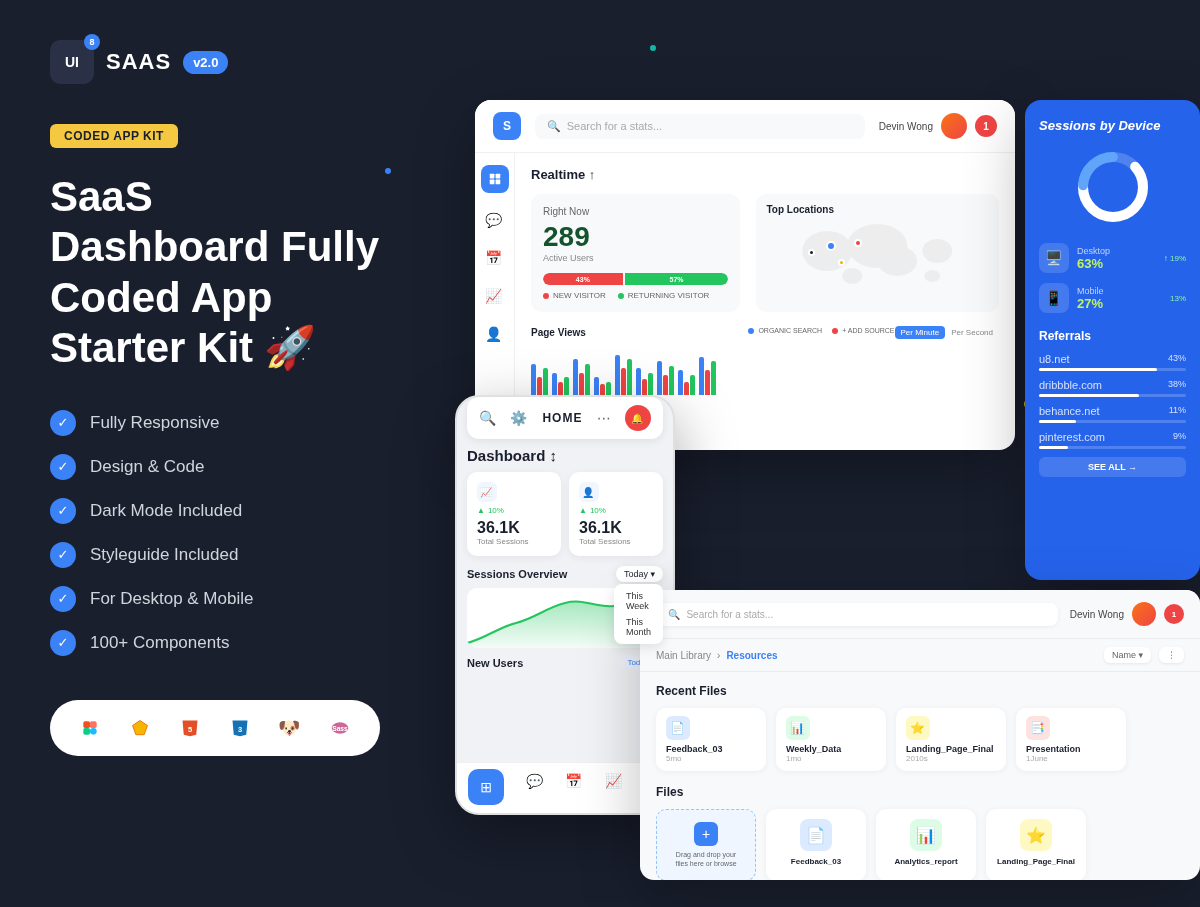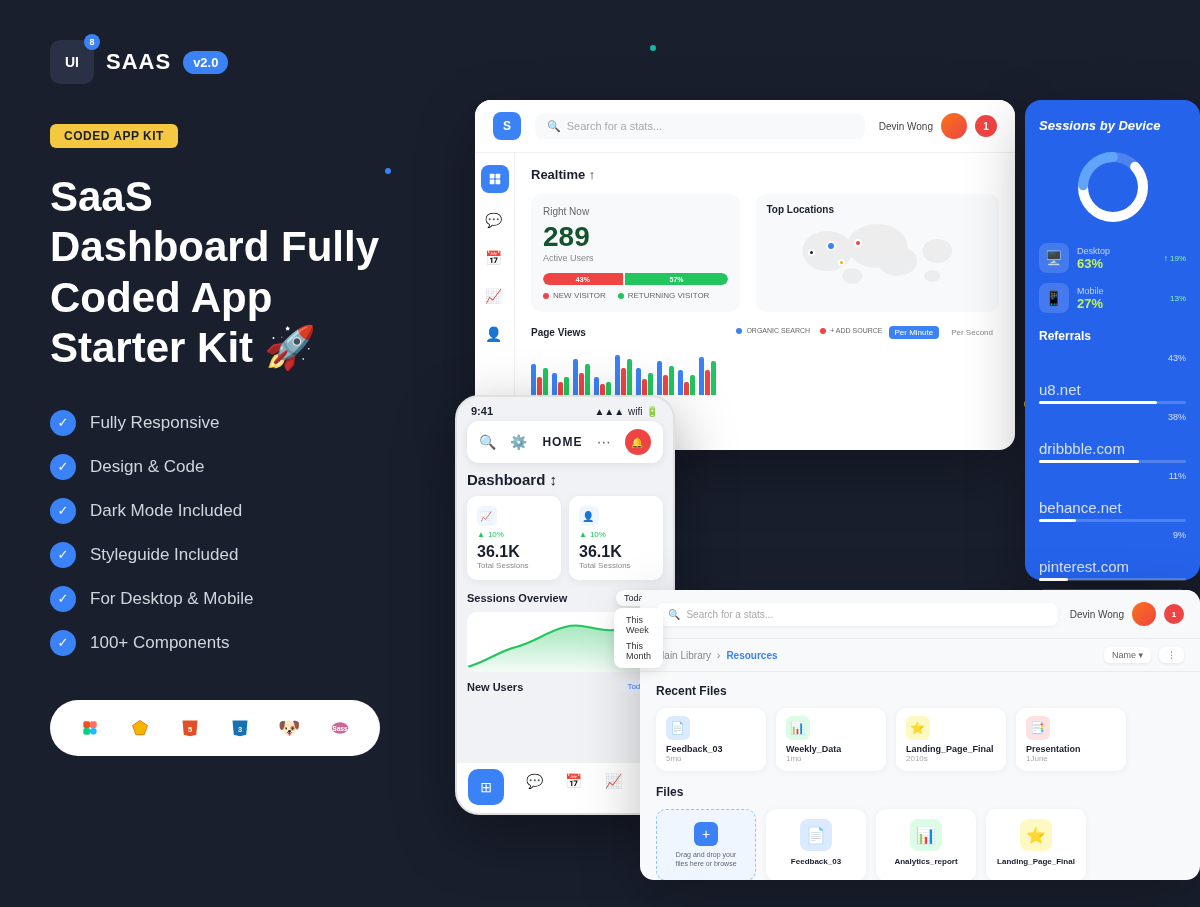--- a/index.html
+++ b/index.html
@@ -294,21 +294,21 @@
     .page-views-section {
       margin-top: 10px;
     }
     .pv-header {
       display: flex;
       align-items: center;
       justify-content: space-between;
       margin-bottom: 6px;
     }
     .pv-title { font-size: 10px; font-weight: 700; color: #1a1f2e; }
-    .pv-tabs { display: flex; gap: 6px; }
+    .pv-tabs { display: flex; }
     .pv-tab { font-size: 8px; color: #888; padding: 2px 6px; border-radius: 4px; }
     .pv-tab.active { background: #3b82f6; color: white; }
     .bar-chart {
       display: flex;
       align-items: flex-end;
       gap: 4px;
       height: 50px;
     }
     .bar-group {
       display: flex;
@@ -351,21 +351,21 @@
     }
     .device-info { flex: 1; }
     .device-name { font-size: 9px; color: rgba(255,255,255,0.7); }
     .device-pct { font-size: 13px; font-weight: 700; color: #bef264; }
     .device-change { font-size: 8px; color: #86efac; }
 
     .referrals-section { margin-top: 16px; }
     .ref-title { font-size: 12px; font-weight: 700; color: white; margin-bottom: 10px; }
     .ref-item { margin-bottom: 8px; }
     .ref-row { display: flex; justify-content: space-between; margin-bottom: 3px; }
-    .ref-name { font-size: 15px; color: rgba(255,255,255,0.8); margin-top: 28px; }
+    .ref-name { font-size: 11px; color: rgba(255,255,255,0.8); }
     .ref-pct { font-size: 9px; color: rgba(255,255,255,0.8); }
     .ref-bar-bg { background: rgba(255,255,255,0.2); height: 3px; border-radius: 2px; }
     .ref-bar-fill { height: 3px; border-radius: 2px; background: white; }
     .see-all-btn {
       background: rgba(255,255,255,0.15);
       color: white;
       font-size: 9px;
       font-weight: 600;
       padding: 5px 10px;
       border-radius: 6px;
@@ -975,28 +975,20 @@
         </div>
         <div class="ref-bar-bg">
             <div class="ref-bar-fill" style="width:20%;"></div>
           </div>
       </div>
       <div class="see-all-btn">SEE ALL →</div>
     </div>
   </div>
 
   <div class="mobile-screen">
-    <div class="mobile-status-bar">
-      <span class="mobile-time">9:41</span>
-      <div class="mobile-icons">
-        <span>▲▲▲</span>
-        <span>wifi</span>
-        <span>🔋</span>
-      </div>
-    </div>
 
     <div class="mobile-nav">
       <span class="mobile-nav-icon">🔍</span>
       <span class="mobile-nav-icon">⚙️</span>
       <span class="mobile-nav-text">HOME</span>
       <span class="mobile-nav-icon">⋯</span>
       <div class="mobile-notif">🔔</div>
     </div>
 
     <div class="mobile-body">

